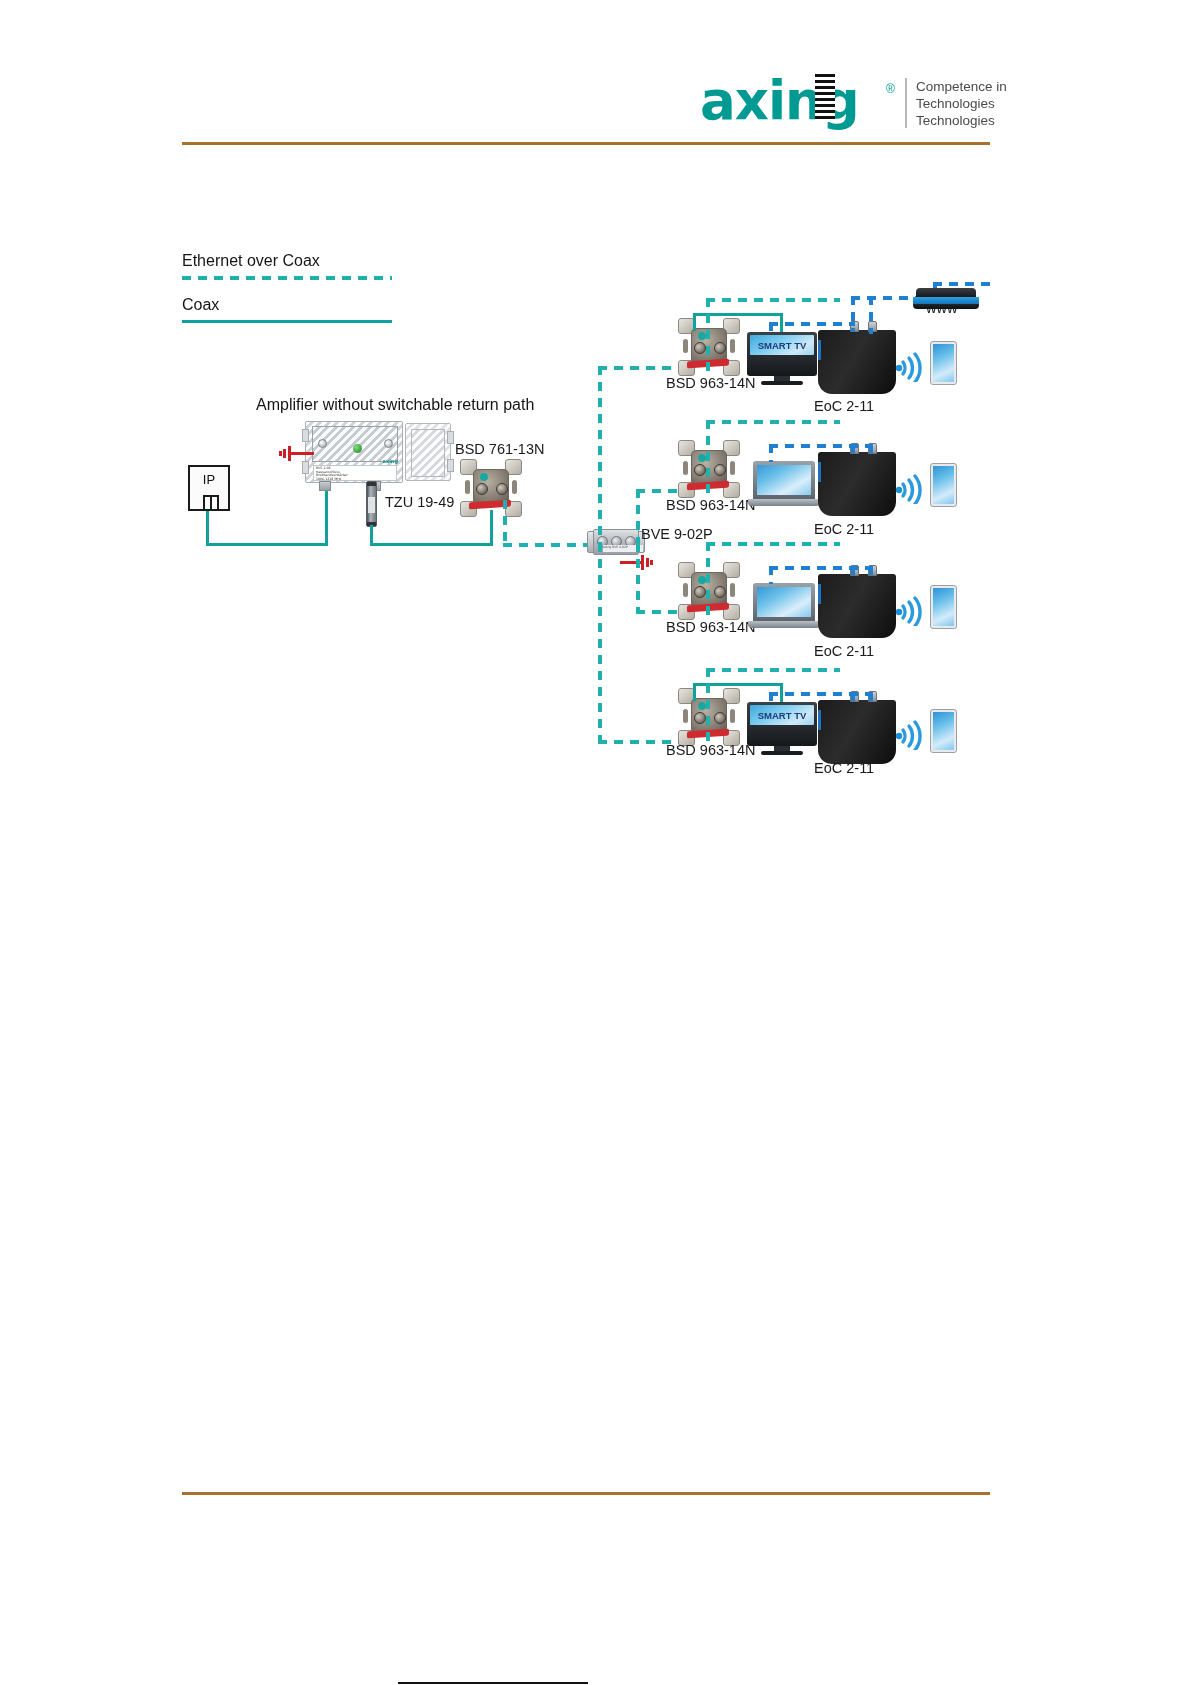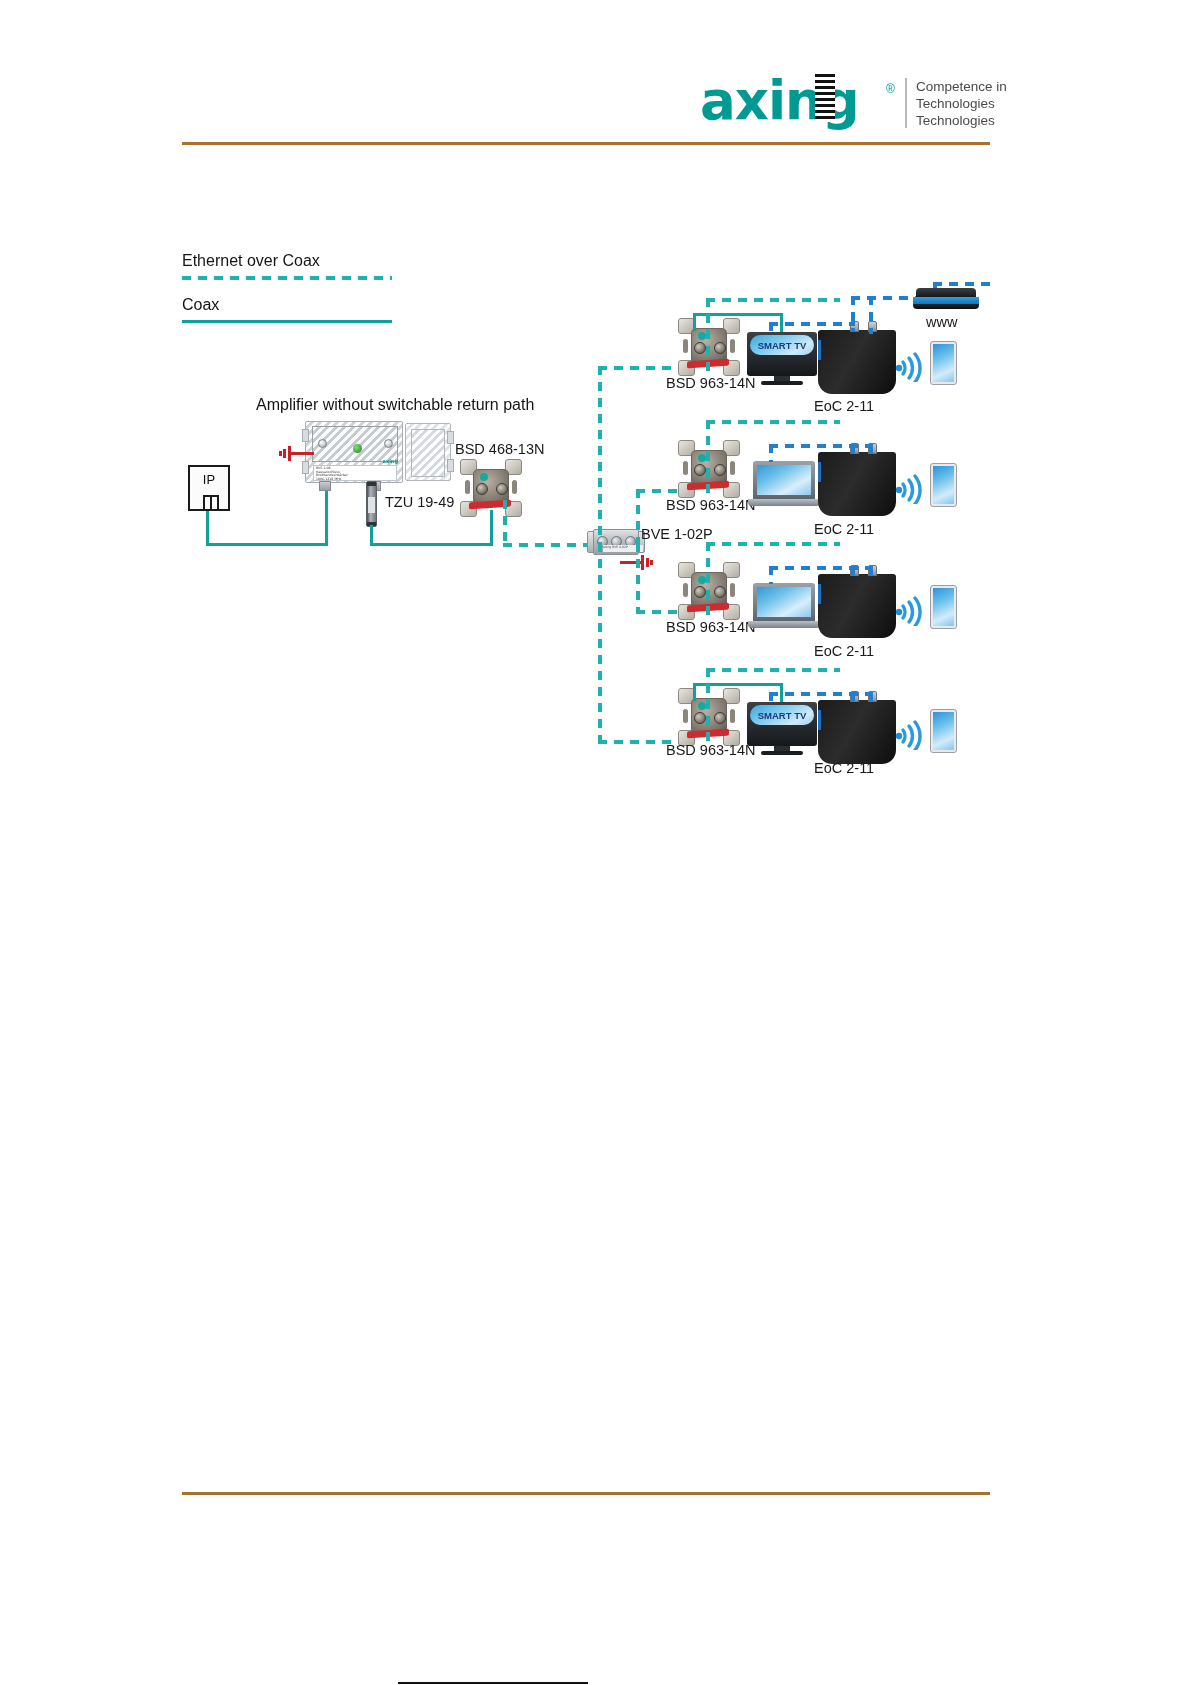--- a/index.html
+++ b/index.html
@@ -402,21 +402,21 @@
   .tv .bezel {
     position: absolute; left: 0; top: 0;
     width: 70px; height: 44px;
     background: linear-gradient(to bottom, #3c4146, #15181b);
     border-radius: 3px;
   }
   .tv .screen {
     position: absolute; left: 3px; top: 3px;
     width: 64px; height: 20px;
     background: linear-gradient(150deg, #3fa9dd 0%, #7fcdf0 40%, #cfe9f8 75%, #9ad4ef 100%);
-    border-radius: 11px;
+    border-radius: 1px;
     overflow: hidden;
   }
   .tv .smarttxt {
     position: absolute; left: 0; right: 0; top: 5px;
     text-align: center;
     font-family: "Liberation Sans", sans-serif;
     font-weight: bold;
     font-size: 9.5px;
     line-height: 11px;
     color: #1c3c7a;
@@ -592,21 +592,21 @@
 
   <div class="tzu" style="left:366px; top:481px;">
     <div class="tzu-band" style="top:0px;"></div>
     <div class="tzu-lab"></div>
     <div class="tzu-band" style="top:40px;"></div>
   </div>
   <div class="dev-label" style="left:385px; top:494px;">TZU 19-49</div>
   <div class="line v coax" style="left:370px; top:525px; height:20px;"></div>
   <div class="line h coax" style="left:370px; top:543px; width:122px;"></div>
 
-  <div class="dev-label" style="left:455px; top:441px;">BSD 468-13N</div>
+  <div class="dev-label" style="left:455px; top:441px;">BSD 761-13N</div>
   <div class="outlet" style="left:460px; top:459px;">
     <div class="ear" style="left:0px;  top:0px;"></div>
     <div class="ear" style="left:45px; top:0px;"></div>
     <div class="ear" style="left:0px;  top:42px;"></div>
     <div class="ear" style="left:45px; top:42px;"></div>
     <div class="slot" style="left:5px;  top:21px;"></div>
     <div class="slot" style="left:52px; top:21px;"></div>
     <div class="hub"></div>
     <div class="hole" style="left:16px; top:24px;"></div>
     <div class="hole" style="left:36px; top:24px;"></div>
@@ -621,21 +621,21 @@
   <div class="splitter" style="left:587px; top:527px;">
     <div class="sflange" style="left:0px;"></div>
     <div class="sflange" style="left:49px;"></div>
     <div class="sbody">
       <div class="sport" style="left:3px;"></div>
       <div class="sport" style="left:17px;"></div>
       <div class="sport" style="left:31px;"></div>
       <div class="slabel">axing BVE 4-02P</div>
     </div>
   </div>
-  <div class="dev-label" style="left:641px; top:526px;">BVE 1-02P</div>
+  <div class="dev-label" style="left:641px; top:526px;">BVE 9-02P</div>
 
   <div class="gnd" style="left:620px; top:553px; width:32px; height:18px;">
     <div class="stem" style="left:0px; top:8px; width:22px;"></div>
     <div class="b1" style="left:21px; top:2px; height:15px;"></div>
     <div class="b1" style="left:26px; top:5px; height:9px;"></div>
     <div class="b1" style="left:30px; top:7px; height:5px;"></div>
   </div>
 
   <div class="eocdash-v line" style="left:598px; top:366px; height:182px;"></div>
   <div class="eocdash-h line" style="left:598px; top:366px; width:95px;"></div>
@@ -703,21 +703,21 @@
   </div>
   <div class="tablet" style="left:930px; top:341px;">
     <div class="tscreen"></div>
   </div>
 
   <div class="router" style="left:912px; top:288px;">
     <div class="top"></div>
       <div class="band"></div>
       <div class="bot"></div>
   </div>
-  <div class="dev-label" style="left:926px; top:314px;">www</div>
+  <div class="dev-label" style="left:926px; top:300px;">www</div>
 
   <div class="outlet" style="left:678px; top:440px;">
     <div class="ear" style="left:0px;  top:0px;"></div>
     <div class="ear" style="left:45px; top:0px;"></div>
     <div class="ear" style="left:0px;  top:42px;"></div>
     <div class="ear" style="left:45px; top:42px;"></div>
     <div class="slot" style="left:5px;  top:21px;"></div>
     <div class="slot" style="left:52px; top:21px;"></div>
     <div class="hub"></div>
     <div class="hole" style="left:16px; top:24px;"></div>

